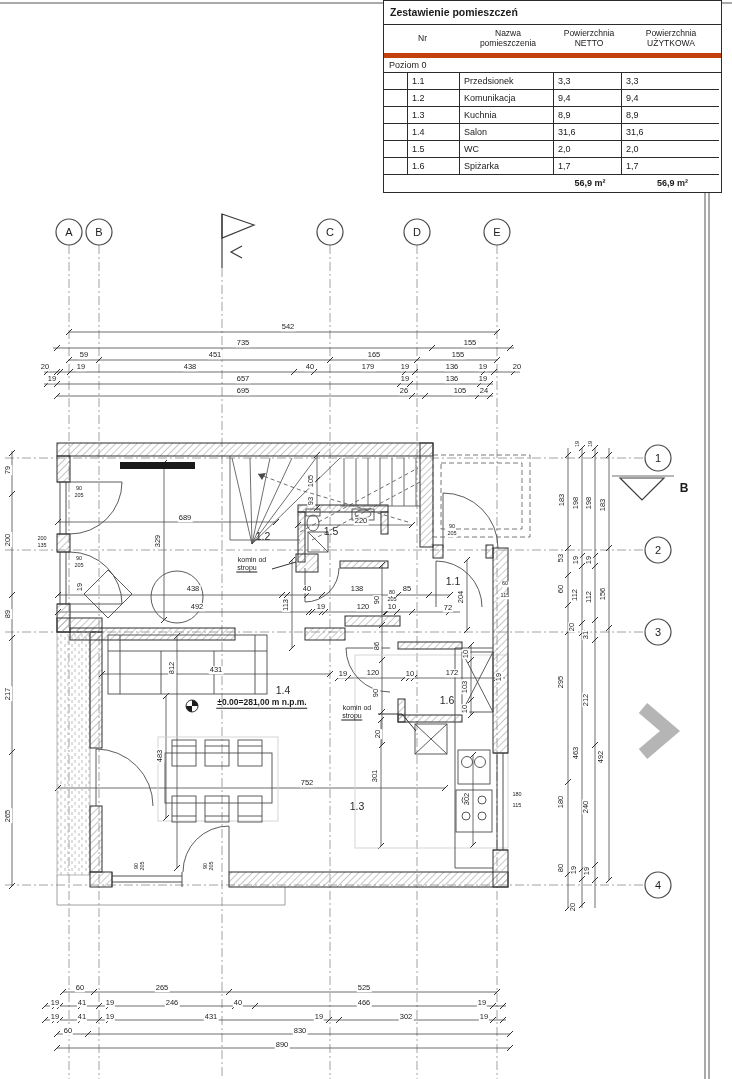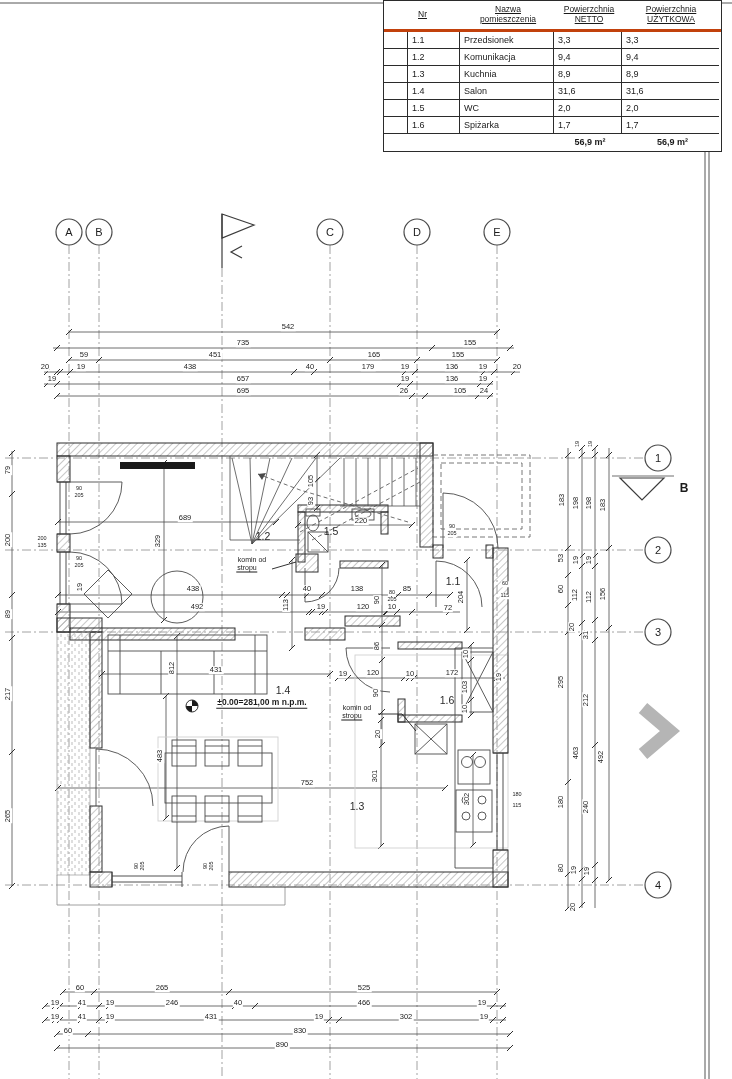--- a/index.html
+++ b/index.html
@@ -16,21 +16,21 @@
   .lbl.sec{font-size:12px;font-weight:bold;background:transparent;}
   .lbl.ann{font-size:7px;background:transparent;}
   .lbl.elev{font-size:8.5px;font-weight:bold;background:transparent;}
   .lbl.und{border-bottom:1px solid #1c1c1c;padding-bottom:1px;}
   
   #rtable{position:absolute;left:383px;top:0;width:337px;z-index:4;background:#fff;
           border:1px solid #2b2b2b;font-size:9px;}
   .t-title{height:23px;line-height:23px;font-size:10.5px;font-weight:bold;padding-left:6px;
            border-bottom:1px solid #2b2b2b;}
   .t-head{display:grid;grid-template-columns:77px 94px 68px 96px;height:28px;
-          border-bottom:3px solid #c2410c;text-decoration:underline;}
+          border-bottom:5px solid #c2410c;}
   .th{font-size:8.5px;text-align:center;white-space:pre-line;display:flex;
       align-items:center;justify-content:center;line-height:1.15;}
   .t-sec{height:14px;line-height:14px;padding-left:5px;border-bottom:1px solid #2b2b2b;}
   #rows{display:grid;grid-template-columns:24px 52px 94px 68px 97px;}
   .td{height:16px;line-height:16px;border-right:1px solid #2b2b2b;border-bottom:1px solid #2b2b2b;
       padding-left:4px;overflow:hidden;}
   .td.c4{border-right:none;}
   .t-total{display:grid;grid-template-columns:24px 52px 94px 68px 97px;height:17px;}
   .tt{font-weight:bold;line-height:17px;padding-left:4px;text-align:center;}
   #chev{position:absolute;left:0;top:0;z-index:5;}
@@ -428,29 +428,31 @@
         <span class="lbl glabel" style="left: 658px; top: 550px;">2</span>
         <span class="lbl glabel" style="left: 658px; top: 632px;">3</span>
         <span class="lbl glabel" style="left: 658px; top: 885px;">4</span>
       </div>
   <div>
         <span class="lbl sec" style="left: 684px; top: 488px;">B</span>
       </div>
 </div>
 
 <div id="rtable">
+  <div class="t-title">Zestawienie pomieszczeń</div>
   <div class="t-head">
     <div class="th">Nr</div>
     <div class="th">Nazwa
 pomieszczenia</div>
     <div class="th">Powierzchnia
 NETTO</div>
     <div class="th">Powierzchnia
 UŻYTKOWA</div>
   </div>
+  <div class="t-sec">Poziom 0</div>
   <div id="rows">
         <div class="td c0"></div>
         <div class="td c1">1.1</div>
         <div class="td c2">Przedsionek</div>
         <div class="td c3">3,3</div>
         <div class="td c4">3,3</div>
         <div class="td c0"></div>
         <div class="td c1">1.2</div>
         <div class="td c2">Komunikacja</div>
         <div class="td c3">9,4</div>

